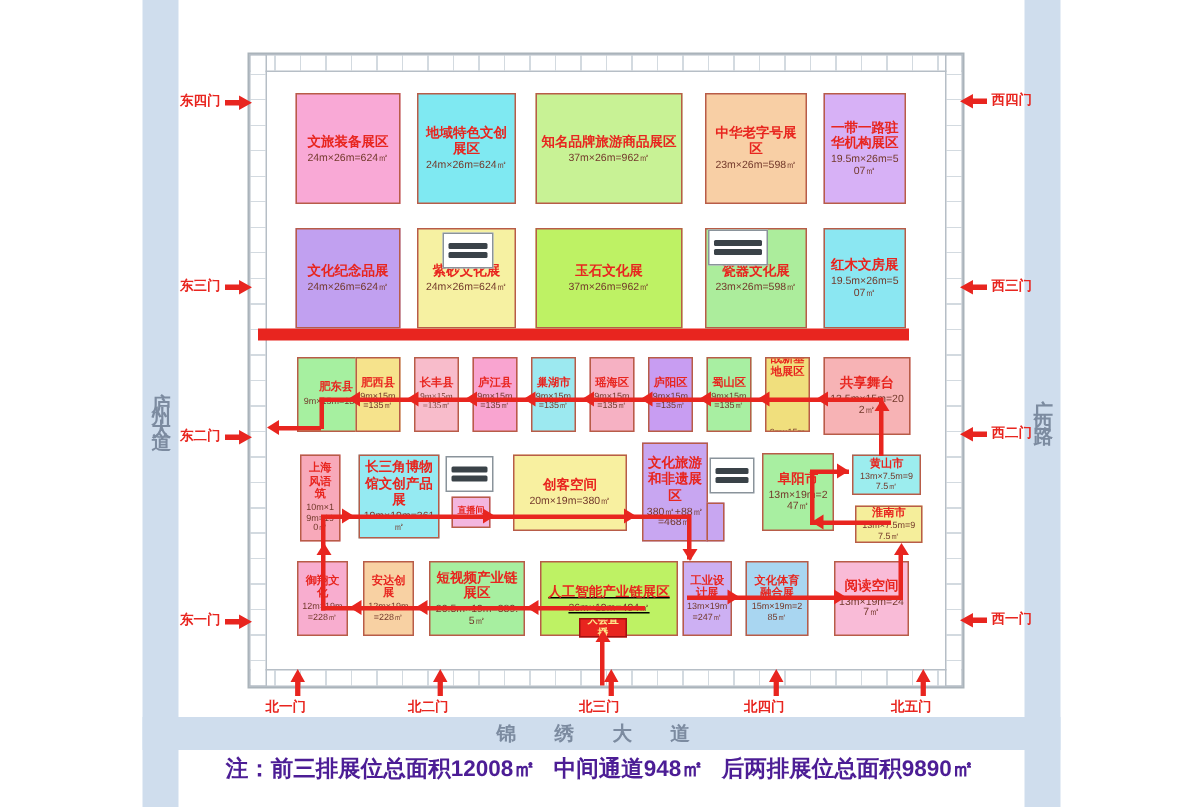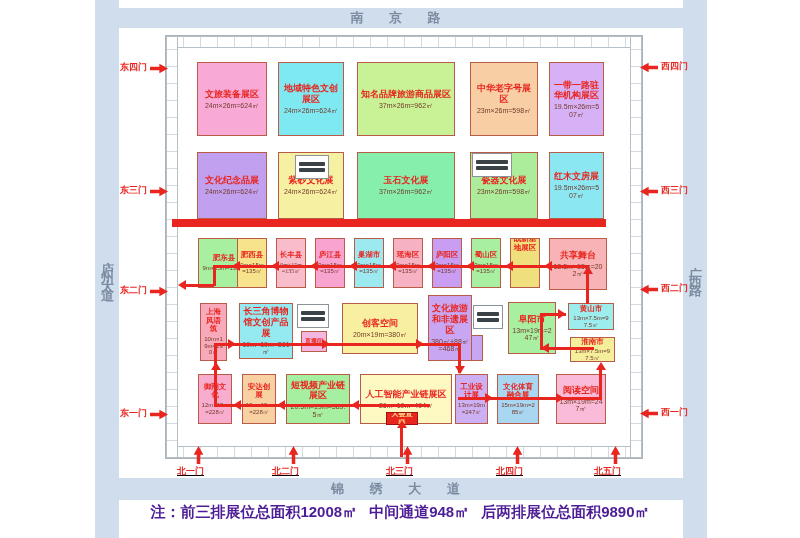--- a/index.html
+++ b/index.html
@@ -33,42 +33,39 @@
   .rs{position:absolute;background:var(--route);}
   .rh{position:absolute;width:0;height:0;}
   .rh.l{border:5px solid transparent;border-left:0;border-right:8px solid var(--route);}
   .rh.r{border:5px solid transparent;border-right:0;border-left:8px solid var(--route);}
   .rh.u{border:5px solid transparent;border-top:0;border-bottom:8px solid var(--route);}
   .rh.d{border:5px solid transparent;border-bottom:0;border-top:8px solid var(--route);}
   .gate{position:absolute;display:flex;align-items:flex-end;gap:3px;}
   .gate .glab{color:var(--route);font-size:9px;font-weight:bold;white-space:nowrap;}
   .gate.e{left:116px;width:52px;justify-content:flex-end;}
   .gate.w{left:640px;}
-  .gate.n{flex-direction:column;gap:1px;width:30px;justify-content:center;text-decoration:underline;}
+  .gate.n{flex-direction:column;gap:1px;width:30px;justify-content:center;}
   .barrow{background:var(--route);}
   .barrow.r{width:18px;height:11px;clip-path:polygon(0 34%,52% 34%,52% 6%,100% 50%,52% 94%,52% 66%,0 66%);}
   .barrow.l{width:18px;height:11px;clip-path:polygon(100% 34%,48% 34%,48% 6%,0 50%,48% 94%,48% 66%,100% 66%);}
   .barrow.u{width:11px;height:18px;clip-path:polygon(34% 100%,34% 48%,6% 48%,50% 0,94% 48%,66% 48%,66% 100%);}
   #note{position:absolute;left:0;top:503px;width:800px;display:flex;justify-content:center;gap:12px;
         color:#4c1d95;font-size:15px;font-weight:bold;}
 </style>
 </head>
 <body>
 
 <div id="canvas">
 
   <div class="road v" style="left:95px;top:0;width:24px;height:538px">
       <span>庐州大道</span>
     </div>
   <div class="road v" style="left:683px;top:0;width:24px;height:538px">
       <span>广西路</span>
     </div>
-  <div class="road h" style="left:95px;top:8px;width:612px;height:20px">
-      <span>南 京 路</span>
-    </div>
   <div class="road h" style="left:95px;top:478px;width:612px;height:22px">
       <span>锦 绣 大 道</span>
     </div>
 
   <div id="hall"></div>
   <div class="wall h" style="left:166px;top:36px;width:476px"></div>
   <div class="wall h" style="left:166px;top:446px;width:476px"></div>
   <div class="wall v" style="left:166px;top:36px;height:422px"></div>
   <div class="wall v" style="left:630px;top:36px;height:422px"></div>
 
@@ -96,21 +93,21 @@
     </div>
 
   <div class="booth" style="left: 278px; top: 152px; width: 66px; height: 67px; background-color: rgb(246, 241, 162);">
       <span class="bt">紫砂文化展</span>
       <span class="bd">24m×26m=624㎡</span>
     </div>
   <div class="booth" style="left: 197px; top: 152px; width: 70px; height: 67px; background-color: rgb(193, 160, 240);">
       <span class="bt">文化纪念品展</span>
       <span class="bd">24m×26m=624㎡</span>
     </div>
-  <div class="booth" style="left: 357px; top: 152px; width: 98px; height: 67px; background-color: #86efac;">
+  <div class="booth" style="left: 357px; top: 152px; width: 98px; height: 67px; background-color: #bef264;">
       <span class="bt">玉石文化展</span>
       <span class="bd">37m×26m=962㎡</span>
     </div>
   <div class="booth" style="left: 470px; top: 152px; width: 68px; height: 67px; background-color: rgb(172, 237, 156);">
       <span class="bt">瓷器文化展</span>
       <span class="bd">23m×26m=598㎡</span>
     </div>
   <div class="booth" style="left: 549px; top: 152px; width: 55px; height: 67px; background-color: rgb(139, 231, 242);">
       <span class="bt">红木文房展</span>
       <span class="bd">19.5m×26m=507㎡</span>
@@ -195,21 +192,21 @@
       <span class="bd">12m×19m=228㎡</span>
     </div>
   <div class="booth sm" style="left: 242px; top: 374px; width: 34px; height: 50px; background-color: rgb(248, 209, 163);">
       <span class="bt">安达创展</span>
       <span class="bd">12m×19m=228㎡</span>
     </div>
   <div class="booth" style="left: 286px; top: 374px; width: 64px; height: 50px; background-color: rgb(167, 239, 160);">
       <span class="bt">短视频产业链展区</span>
       <span class="bd">20.5m×19m=389.5㎡</span>
     </div>
-  <div class="booth" style="left: 360px; top: 374px; width: 92px; height: 50px; background-color: #fef9c3;">
+  <div class="booth" style="left: 360px; top: 374px; width: 92px; height: 50px; background-color: #bef264; text-decoration: underline;">
       <span class="bt">人工智能产业链展区</span>
       <span class="bd">26m×19m=494㎡</span>
     </div>
   <div class="booth sm" style="left: 455px; top: 374px; width: 33px; height: 50px; background-color: rgb(205, 176, 243);">
       <span class="bt">工业设计展</span>
       <span class="bd">13m×19m=247㎡</span>
     </div>
   <div class="booth sm" style="left: 497px; top: 374px; width: 42px; height: 50px; background-color: rgb(169, 214, 241);">
       <span class="bt">文化体育融合展</span>
       <span class="bd">15m×19m=285㎡</span>

